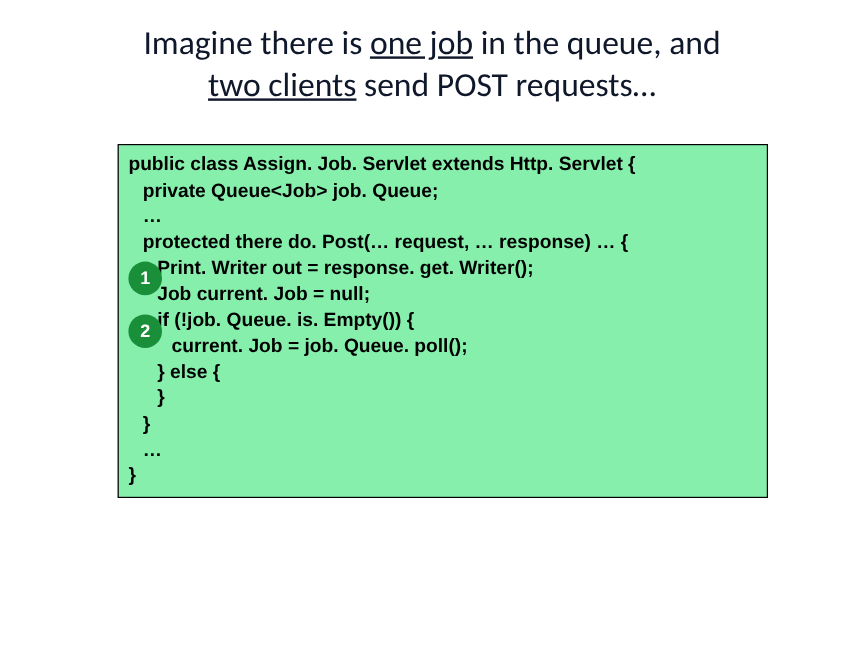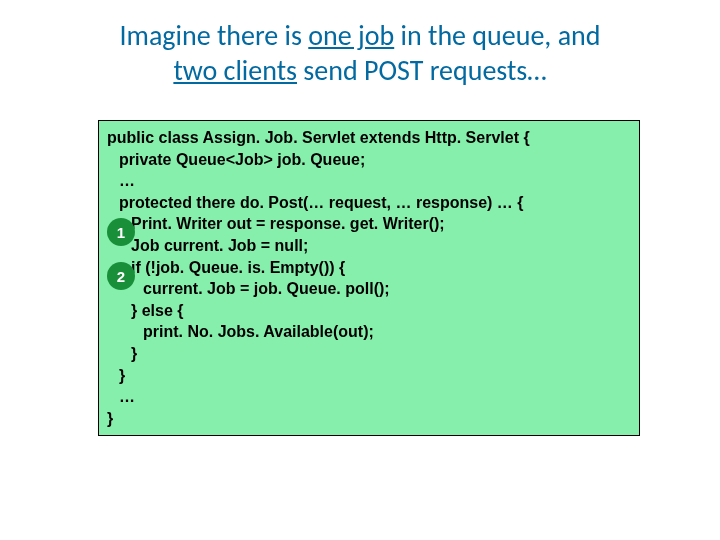--- a/index.html
+++ b/index.html
@@ -9,21 +9,21 @@
     height: 540px;
     background: #fff;
     font-family: Calibri, Arial, sans-serif;
     position: relative;
   }
   .title {
     text-align: center;
     font-size: 28px;
     padding-top: 18px;
     line-height: 1.25;
-    color: #0369a1;
+    color: #0f172a;
   }
   .underline {
     text-decoration: underline;
   }
   .code-box {
     position: absolute;
     left: 98px;
     top: 120px;
     width: 524px;
     border: 1.5px solid #000;
@@ -67,21 +67,20 @@
 <div class="code-box">
   <div>public class Assign. Job. Servlet extends Http. Servlet {</div>
   <div class="i1">private Queue&lt;Job&gt; job. Queue;</div>
   <div class="i1">…</div>
   <div class="i1">protected there do. Post(… request, … response) … {</div>
   <div class="i2">Print. Writer out = response. get. Writer();</div>
   <div class="i2">Job current. Job = null;</div>
   <div class="i2">if (!job. Queue. is. Empty()) {</div>
   <div class="i3">current. Job = job. Queue. poll();</div>
   <div class="i2">} else {</div>
-  <div class="i3">print. No. Jobs. Available(out);</div>
   <div class="i2">}</div>
   <div class="i1">}</div>
   <div class="i1">…</div>
   <div>}</div>
 </div>
 
 <div class="badge b1">
   <span>1</span>
 </div>
 <div class="badge b2">

